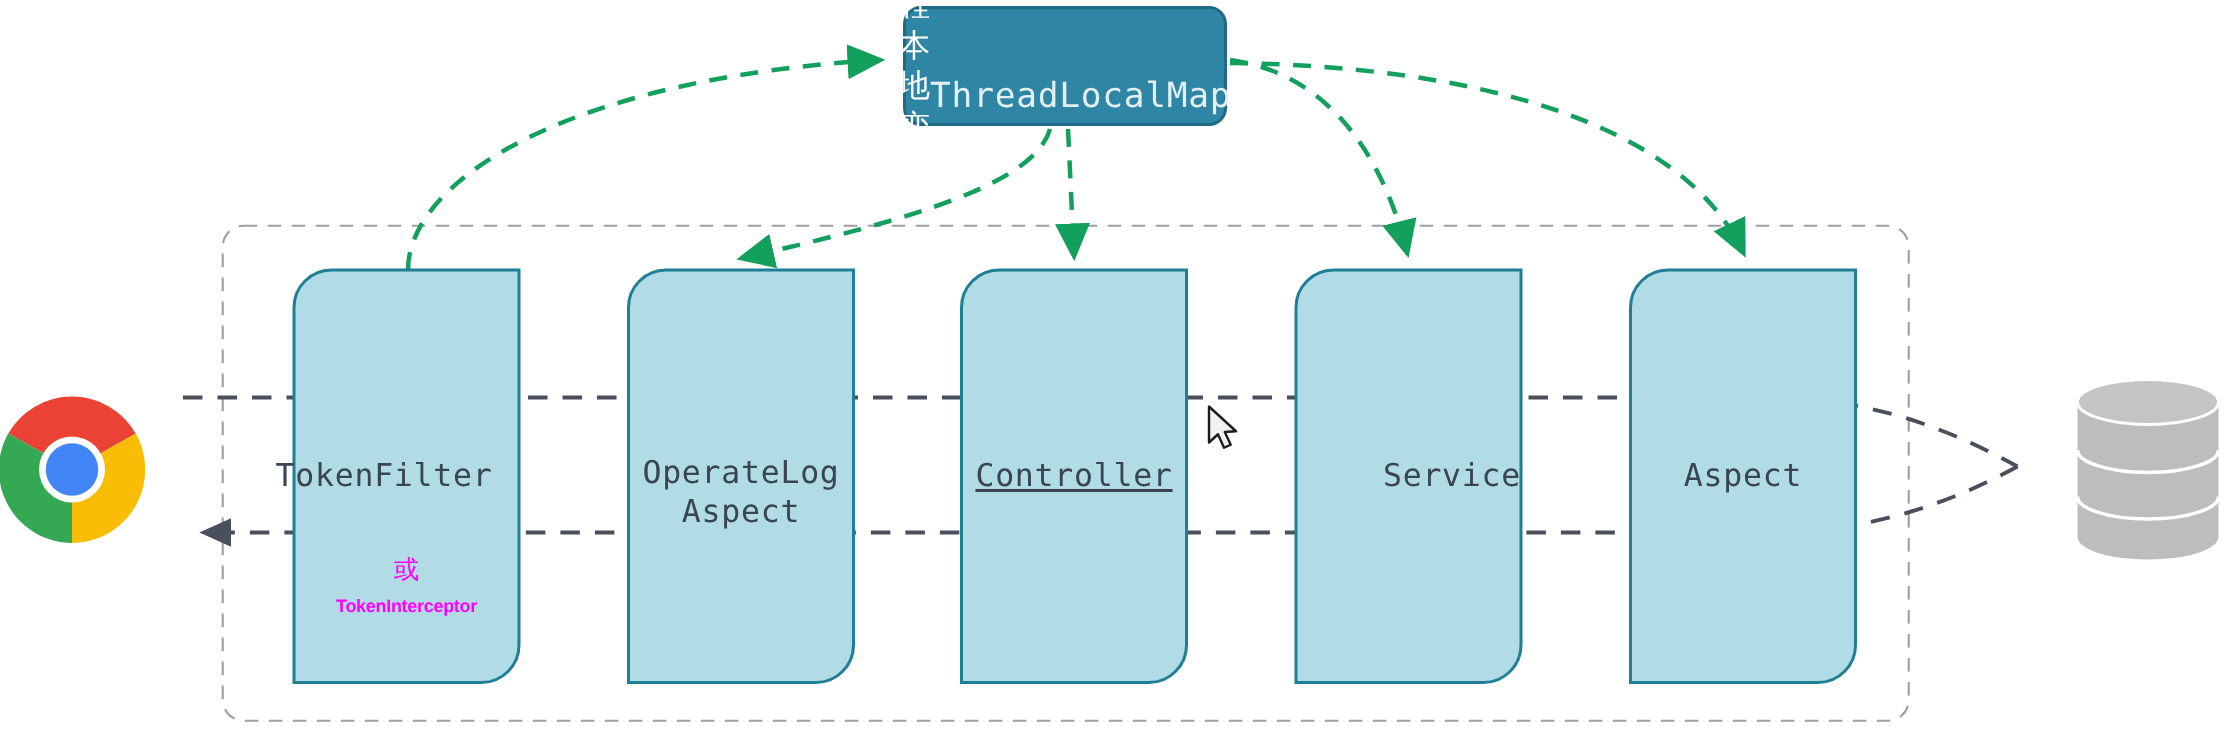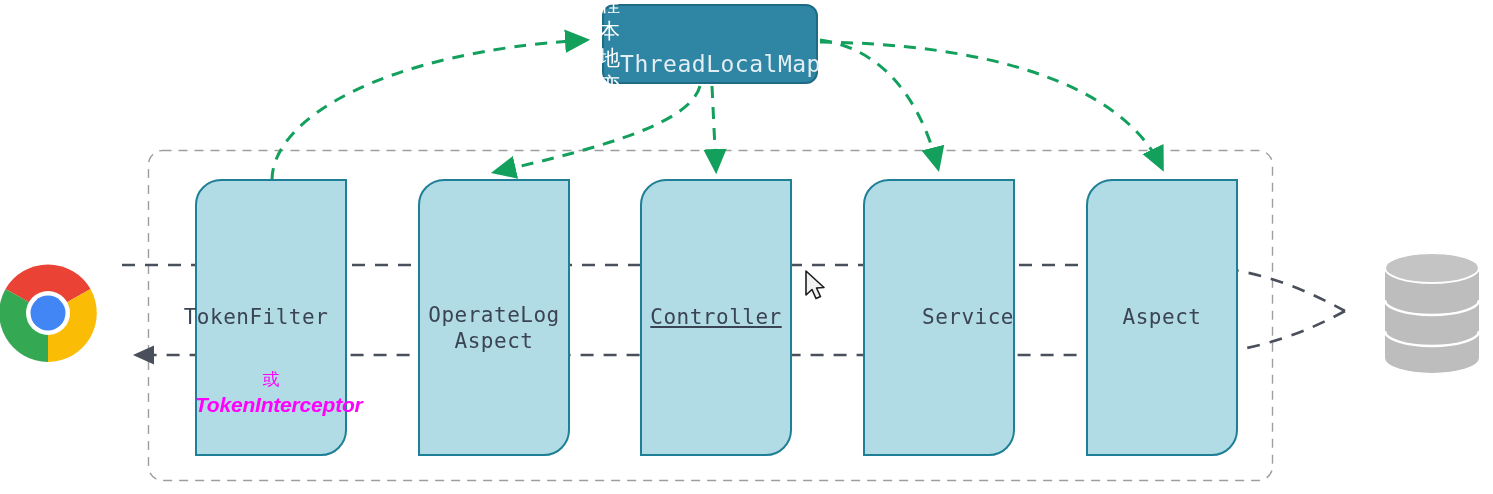--- a/index.html
+++ b/index.html
@@ -48,24 +48,23 @@
     text-align: center;
     color: #ff00ff;
     line-height: 25px;
   }
   .alt-note .alt-cn {
     display: block;
     font-size: 17px;
   }
   .alt-note .alt-en {
     display: block;
-    font-size: 21px;
+    font-size: 12px;
     font-weight: bold;
     letter-spacing: -0.2px;
-    font-style: italic;
   }
   #tlm-box {
     position: absolute;
     left: 602px;
     top: 4px;
     width: 216px;
     height: 80px;
     background: #2e86a4;
     border: 2px solid #1f6b86;
     border-radius: 12px;

